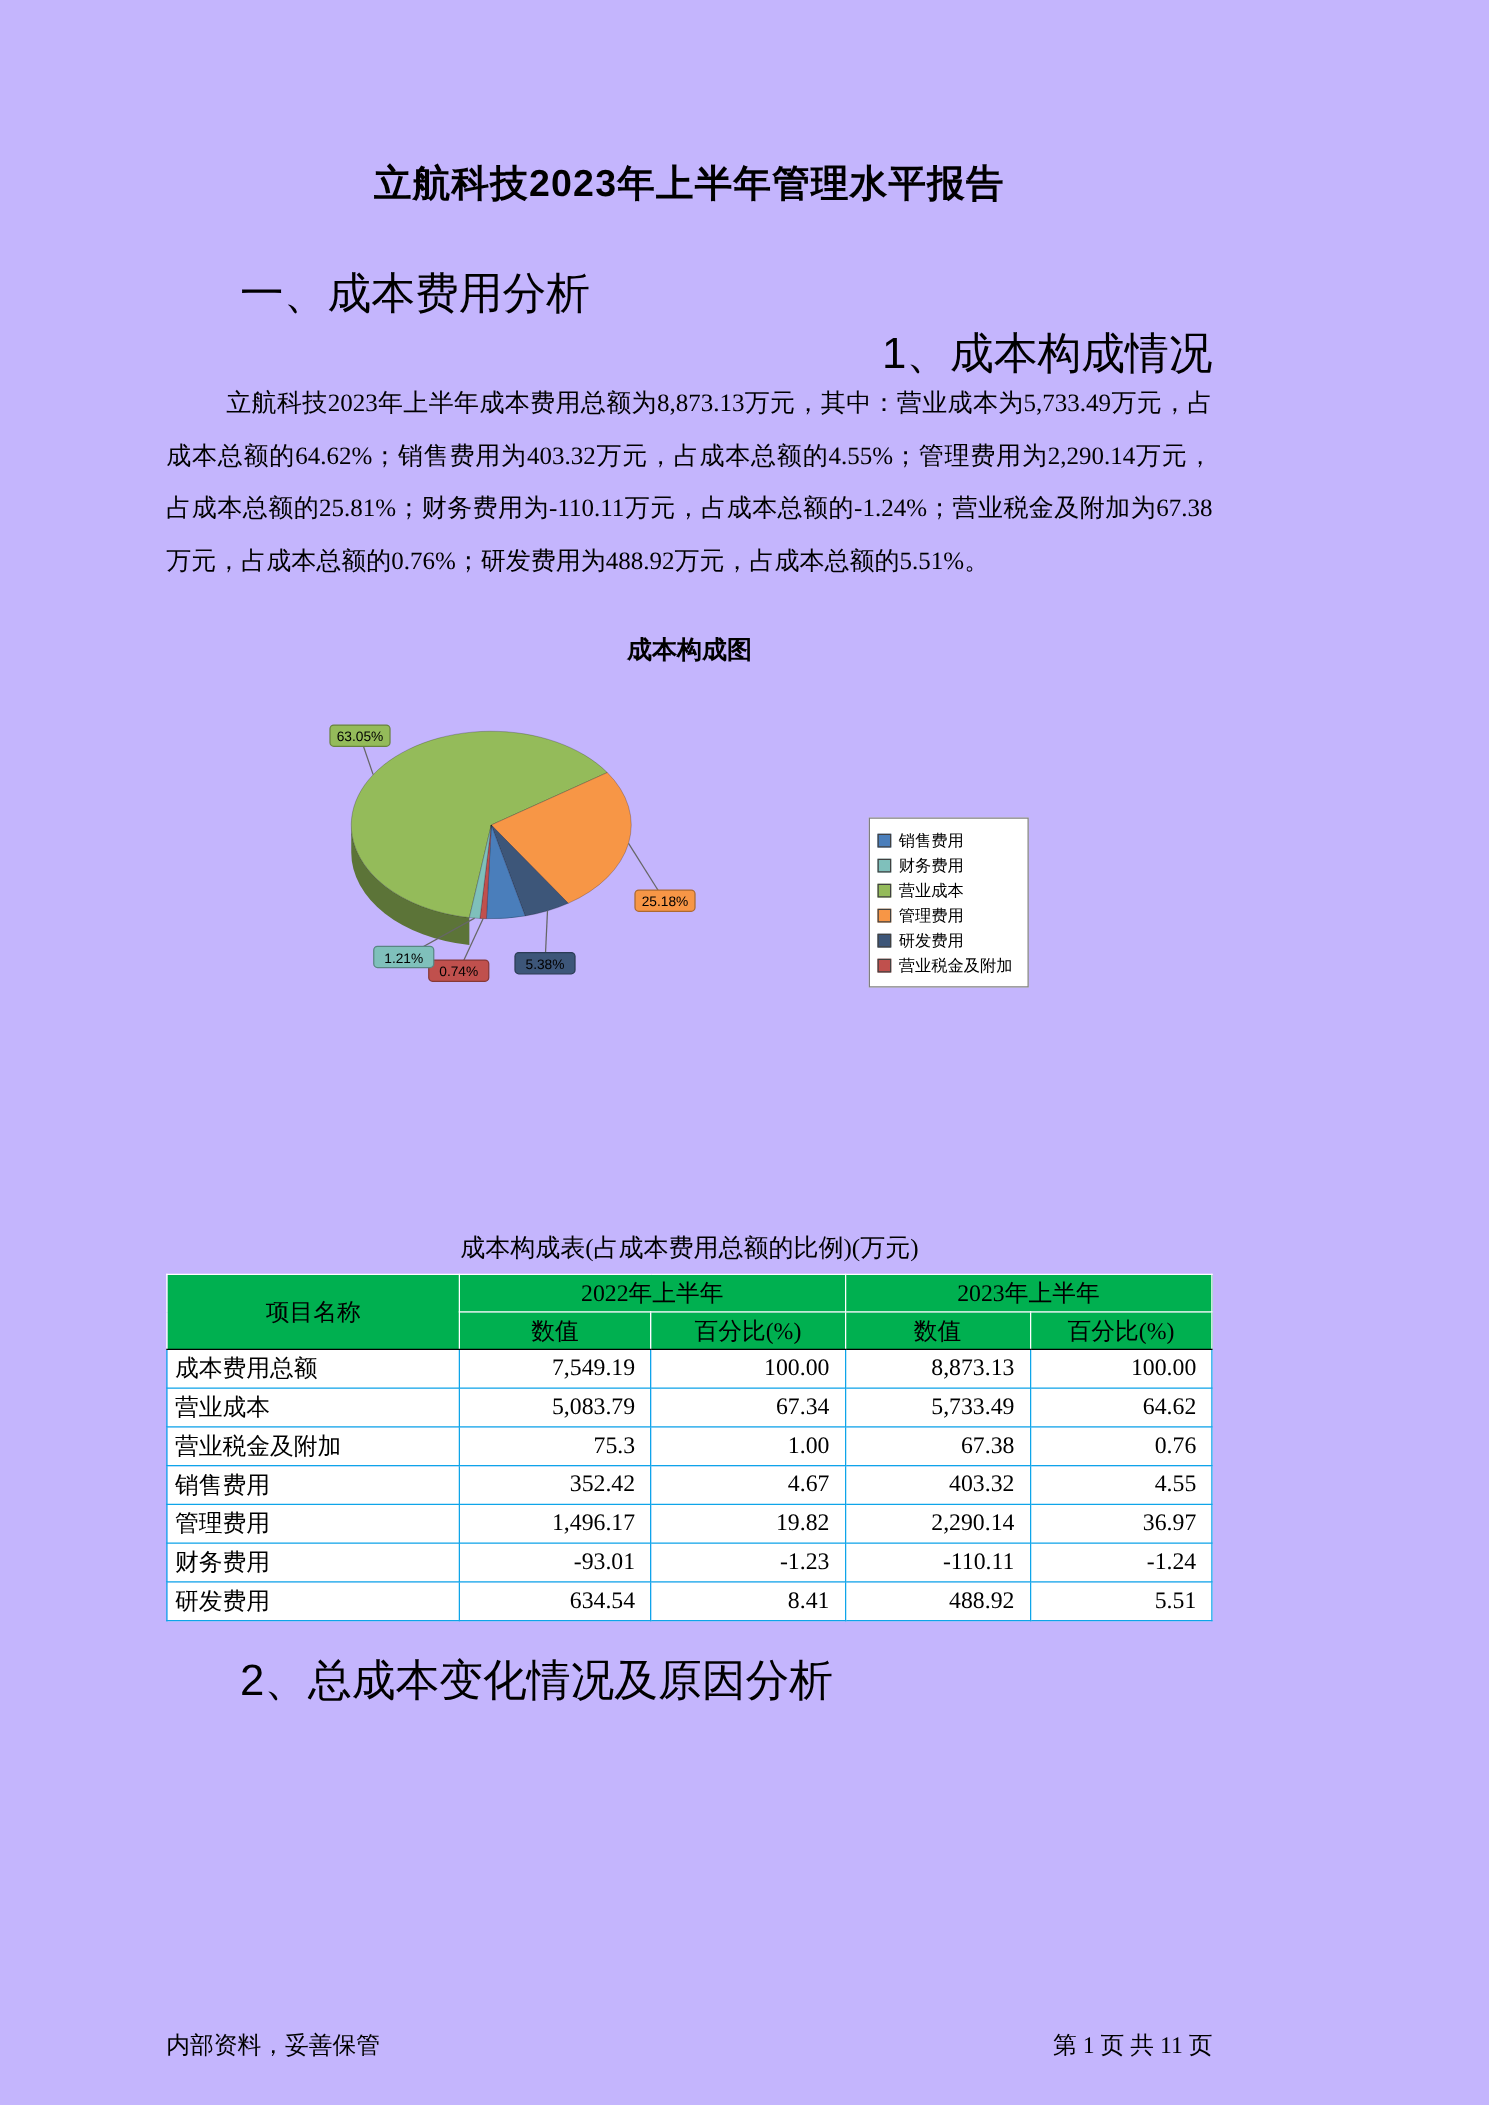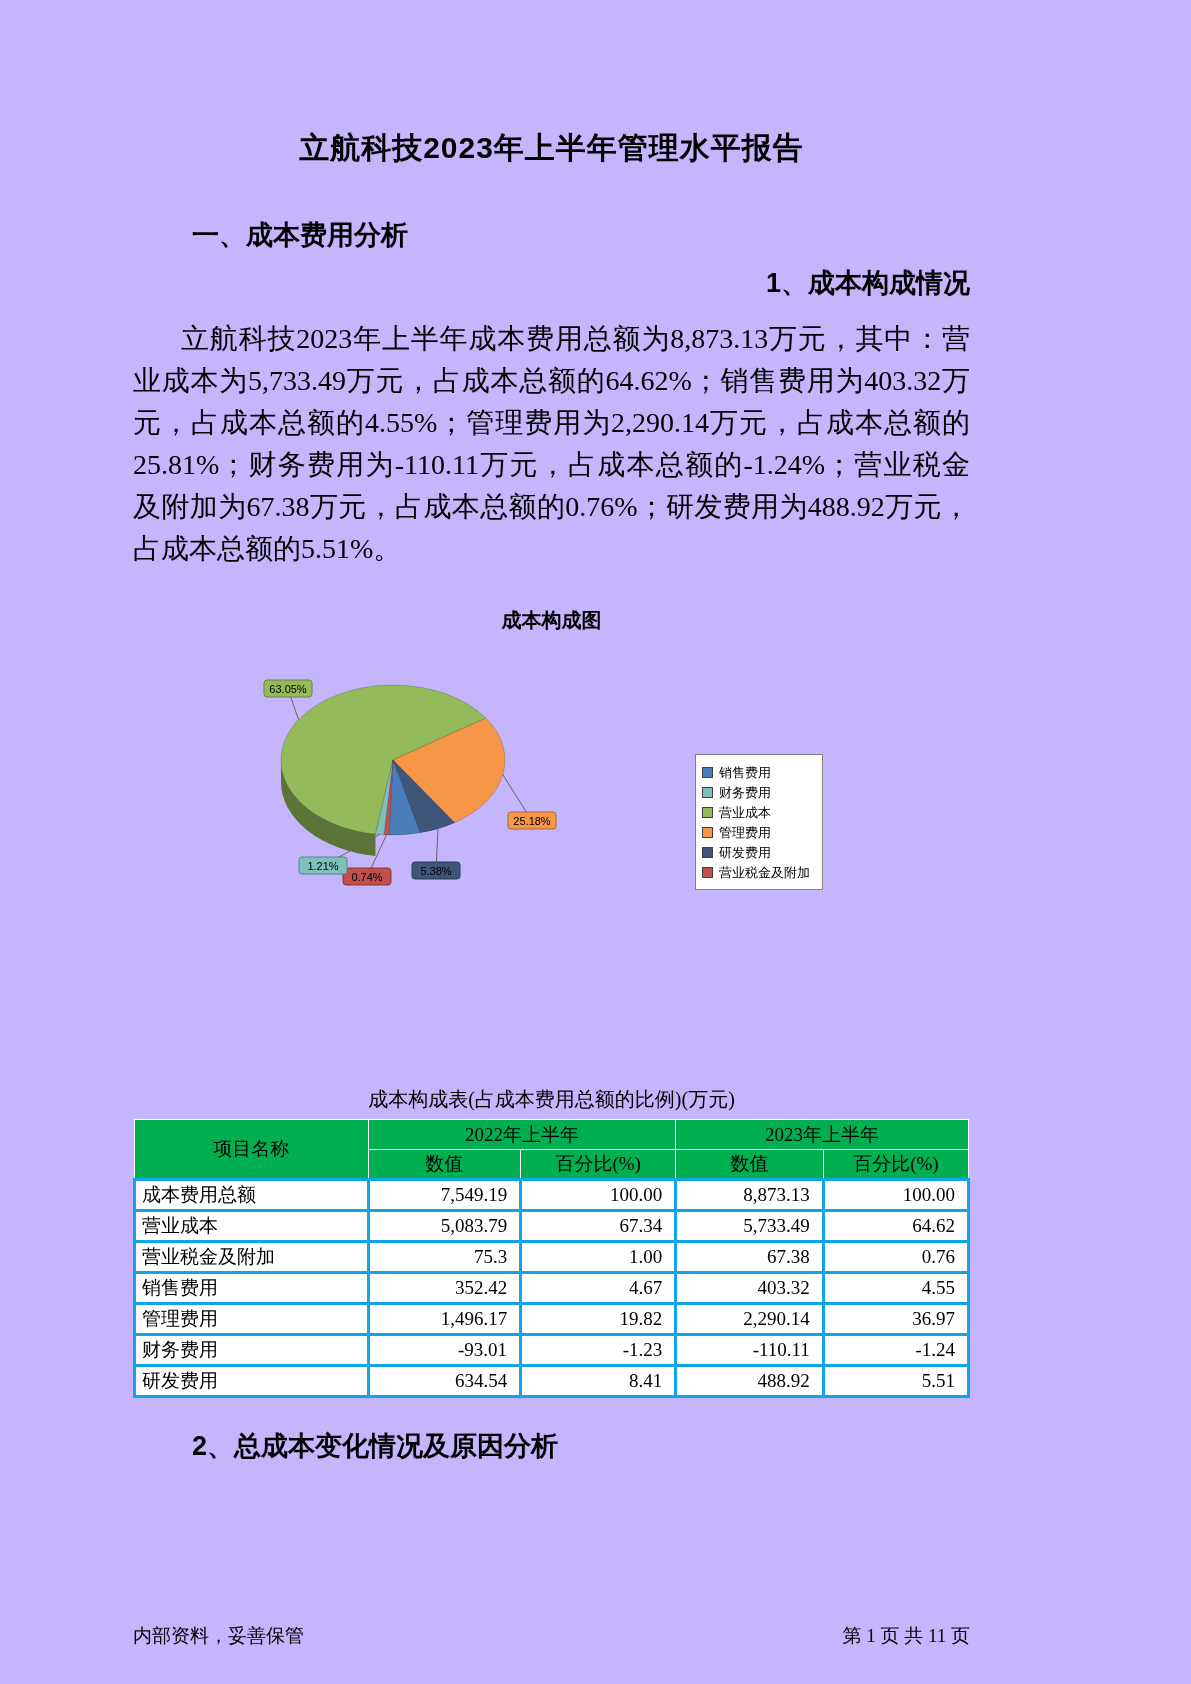--- a/index.html
+++ b/index.html
@@ -20,29 +20,28 @@
   .doc-title {
     margin-top:126px;
     text-align:center;
     font-family:"Liberation Sans","DejaVu Sans",sans-serif;
     font-size:30px; font-weight:700; letter-spacing:1px;
     line-height:44px;
   }
   .h-sec, .h-sub, .h-sub2 {
     padding-left:59px;
     font-family:"Liberation Sans","DejaVu Sans",sans-serif;
-    font-size:27px; font-weight:700; line-height:38px;
+    font-size:35px; font-weight:400; line-height:38px;
   }
   .h-sec  { margin-top:46px; }
   .h-sub  { margin-top:10px;text-align:right; }
   .h-sub2 { margin-top:29px; }
 
   .body-para {
-    margin-top:16px;
-    font-size:28px; line-height:42px;
+    font-size:20px; line-height:42px;
     text-align:justify;
     text-indent:48px;
   }
 
   .chart-title {
     margin-top:36px;
     text-align:center;
     font-family:"Liberation Sans","DejaVu Sans",sans-serif;
     font-size:20px; font-weight:700; line-height:28px;
   }
@@ -81,21 +80,21 @@
   .cost-table th {
     background:#00b050;
     border:1px solid #ffffff;
     font-weight:400;
     height:30px;
     text-align:center;
   }
   .cost-table .hrow2 th { border-bottom-color:#000; }
   .cost-table .th-item  { border-bottom-color:#000; }
   .cost-table td {
-    border:3px solid #0ea5e9;
+    border:1px solid #0ea5e9;
     height:31px;
     background:#fff;
   }
   .td-name { padding-left:6px; text-align:left; }
   .td-num  { padding-right:12px; text-align:right; }
 
   .footer {
     position:absolute; left:133px; right:221px; top:1623px;
     display:flex; justify-content:space-between;
     font-size:19px;

